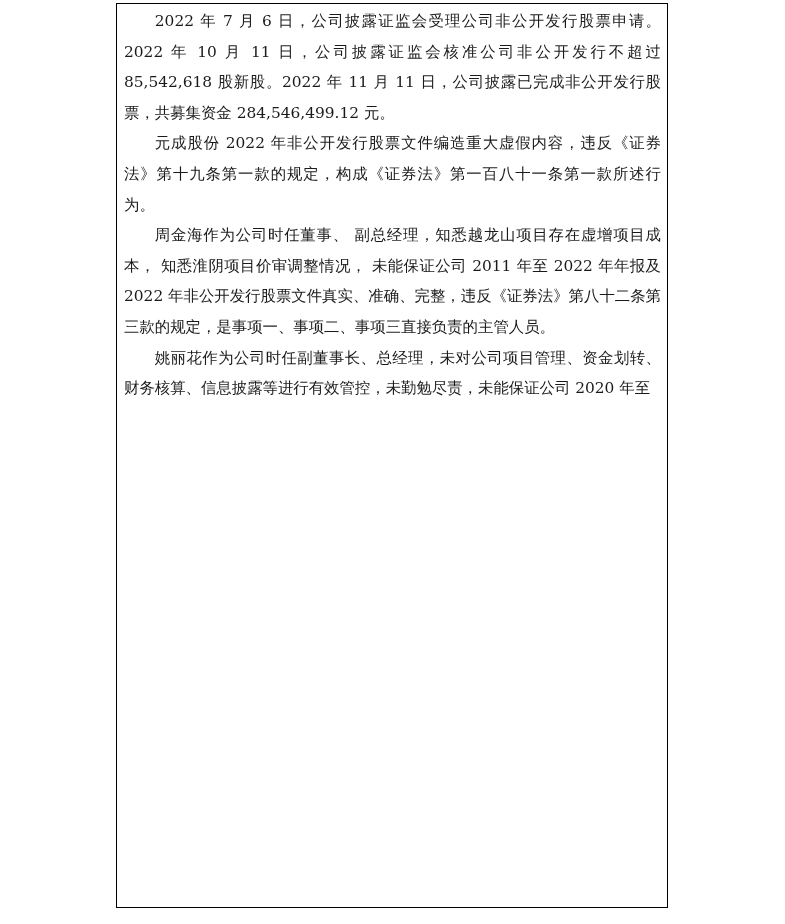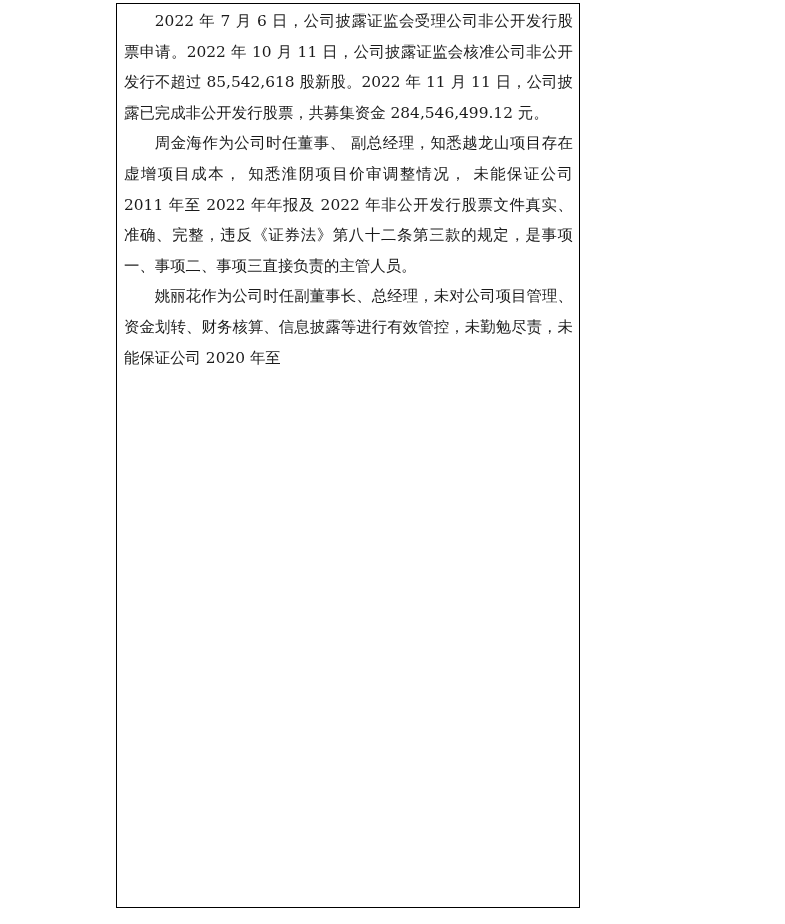--- a/index.html
+++ b/index.html
@@ -1,20 +1,20 @@
 <!DOCTYPE html>
 <html><head>
 <meta charset="utf-8">
 <style>
   html, body { margin: 0; padding: 0; background: #ffffff; }
   body { width: 785px; height: 924px; position: relative; overflow: hidden; }
   .frame {
     position: absolute;
     left: 116px; top: 3px;
-    width: 464px; height: 905px;
+    width: 552px; height: 905px;
     border: 1px solid #000;
     box-sizing: border-box;
     overflow: hidden;
   }
   .content {
     padding: 2px 6px 0 7px;
     font-family: "DejaVu Serif", "Liberation Serif", serif;
     font-size: 15.4px;
     line-height: 30.6px;
     color: #1a1a1a;
@@ -22,16 +22,17 @@
     text-justify: inter-character;
   }
   .para { margin: 0; text-indent: 2em; }
 </style>
 </head>
 <body>
 
 <div class="frame">
   <div class="content">
     <p class="para">2022 年 7 月 6 日，公司披露证监会受理公司非公开发行股票申请。2022 年 10 月 11 日，公司披露证监会核准公司非公开发行不超过 85,542,618 股新股。2022 年 11 月 11 日，公司披露已完成非公开发行股票，共募集资金 284,546,499.12 元。</p>
+    <p class="para">元成股份 2022 年非公开发行股票文件编造重大虚假内容，违反《证券法》第十九条第一款的规定，构成《证券法》第一百八十一条第一款所述行为。</p>
     <p class="para">周金海作为公司时任董事、 副总经理，知悉越龙山项目存在虚增项目成本， 知悉淮阴项目价审调整情况， 未能保证公司 2011 年至 2022 年年报及 2022 年非公开发行股票文件真实、准确、完整，违反《证券法》第八十二条第三款的规定，是事项一、事项二、事项三直接负责的主管人员。</p>
     <p class="para">姚丽花作为公司时任副董事长、总经理，未对公司项目管理、资金划转、财务核算、信息披露等进行有效管控，未勤勉尽责，未能保证公司 2020 年至</p>
   </div>
 </div>
 
 </body></html>

